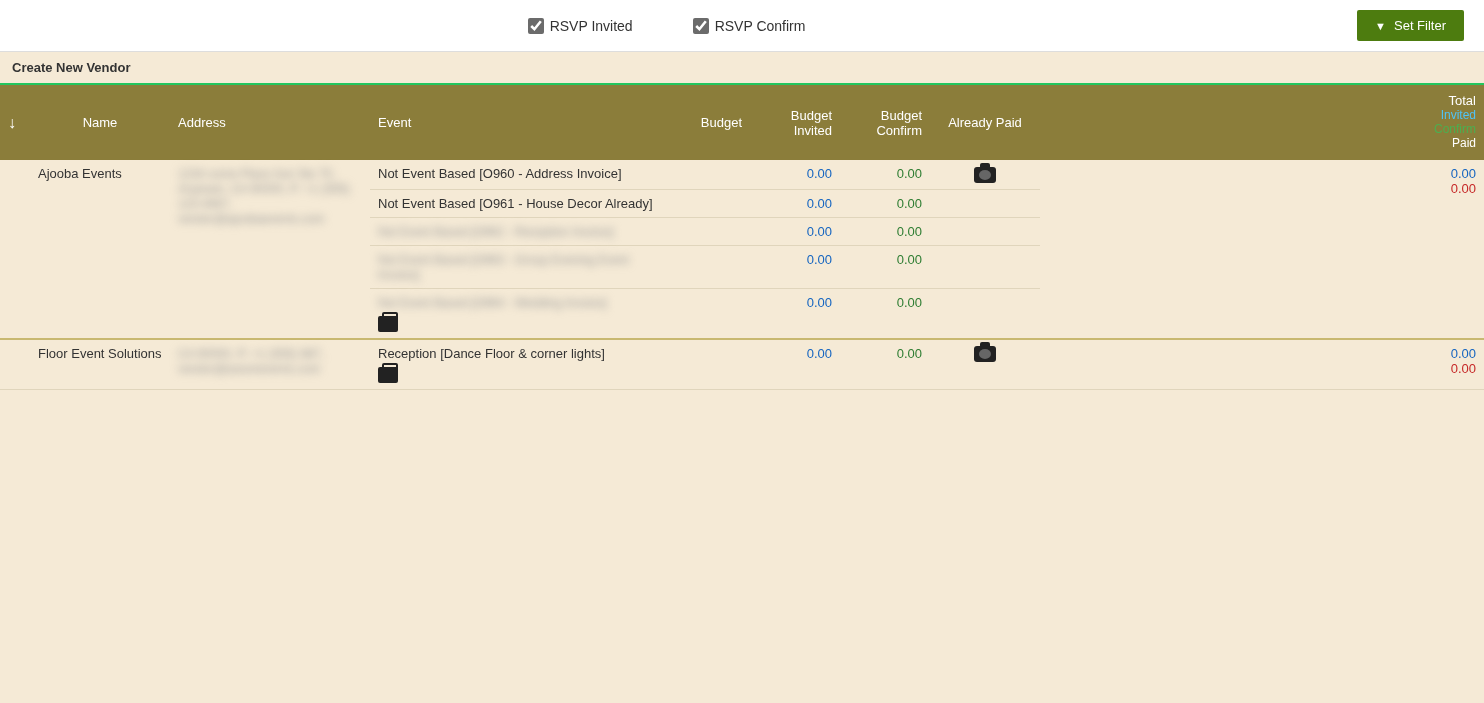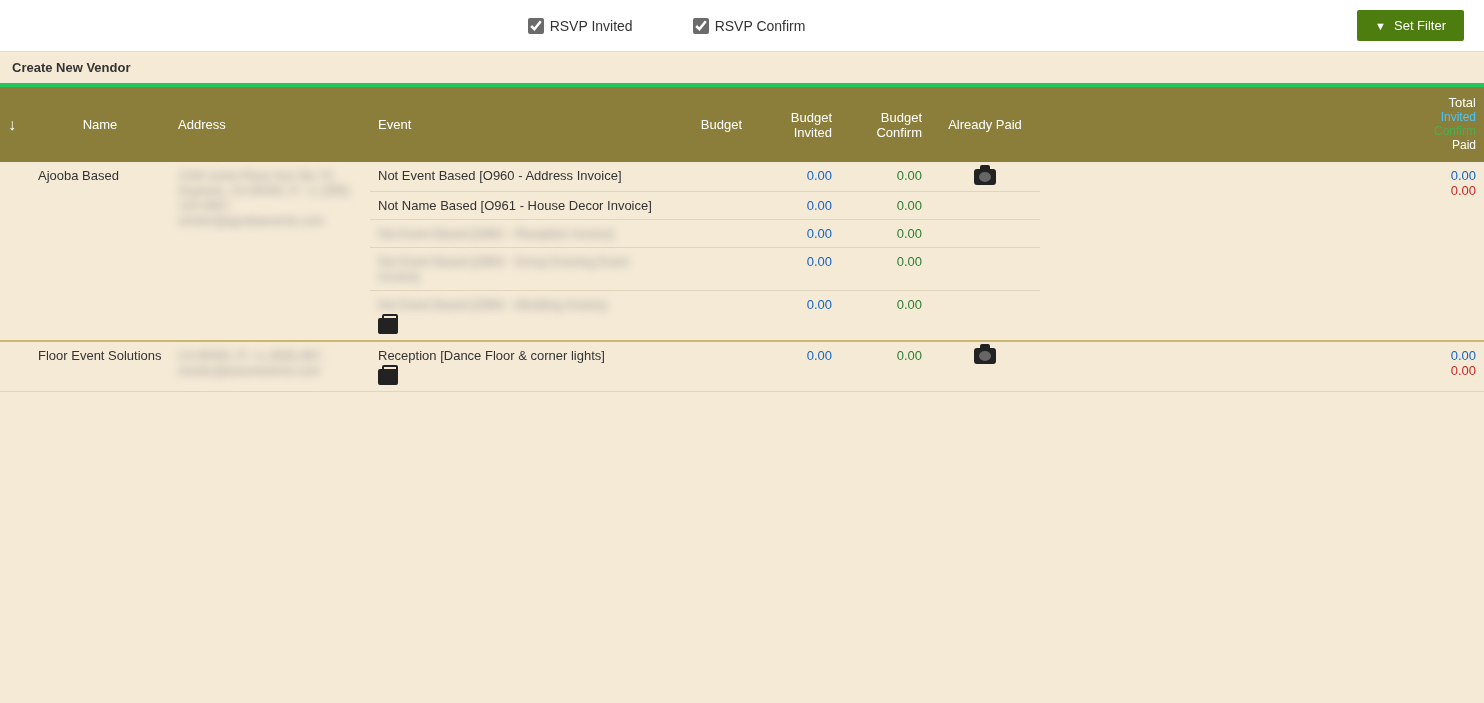--- a/index.html
+++ b/index.html
@@ -43,21 +43,21 @@
       display: flex;
       align-items: center;
       gap: 6px;
       border-radius: 2px;
       white-space: nowrap;
     }
 
     .create-vendor-bar {
       background: #f5ead6;
       padding: 8px 12px;
-      border-bottom: 4px solid #22c55e;
+      border-bottom: 2px solid #22c55e;
     }
     .create-vendor-link {
       color: #333;
       text-decoration: none;
       font-size: 13px;
       font-weight: bold;
     }
 
     table {
       width: 100%;
@@ -219,31 +219,31 @@
         <div>Total</div>
         <div class="total-invited">Invited</div>
         <div class="total-confirm">Confirm</div>
         <div class="total-paid">Paid</div>
       </th>
     </tr>
   </thead>
   <tbody id="table-body">
   <tr>
         <td rowspan="5"></td>
-        <td rowspan="5">Ajooba Based</td>
+        <td rowspan="5">Ajooba Events</td>
         <td rowspan="5"><span class="blurred">1234 some Place Ave Ste 70, Anytown, CA 90000, P: +1 (555) 123-4567, vendor@ajoobaevents.com</span></td>
         <td class="event-cell">Not Event Based [O960 - Address Invoice]</td>
         <td class="budget-cell"></td>
         <td class="budget-cell val-invited">0.00</td>
         <td class="budget-cell val-confirm">0.00</td>
         <td class="already-paid-cell"><span class="icon-camera"></span></td>
         <td rowspan="5" class="val-total"><span class="val-invited">0.00</span><br><span class="val-paid-red">0.00</span></td>
       </tr>
       <tr>
-        <td class="event-cell">Not Name Based [O961 - House Decor Invoice]</td>
+        <td class="event-cell">Not Event Based [O961 - House Decor Already]</td>
         <td class="budget-cell"></td>
         <td class="budget-cell val-invited">0.00</td>
         <td class="budget-cell val-confirm">0.00</td>
         <td class="already-paid-cell"></td>
       </tr>
       <tr>
         <td class="event-cell"><span class="blurred">Not Event Based [O962 - Reception Invoice]</span></td>
         <td class="budget-cell"></td>
         <td class="budget-cell val-invited">0.00</td>
         <td class="budget-cell val-confirm">0.00</td>

